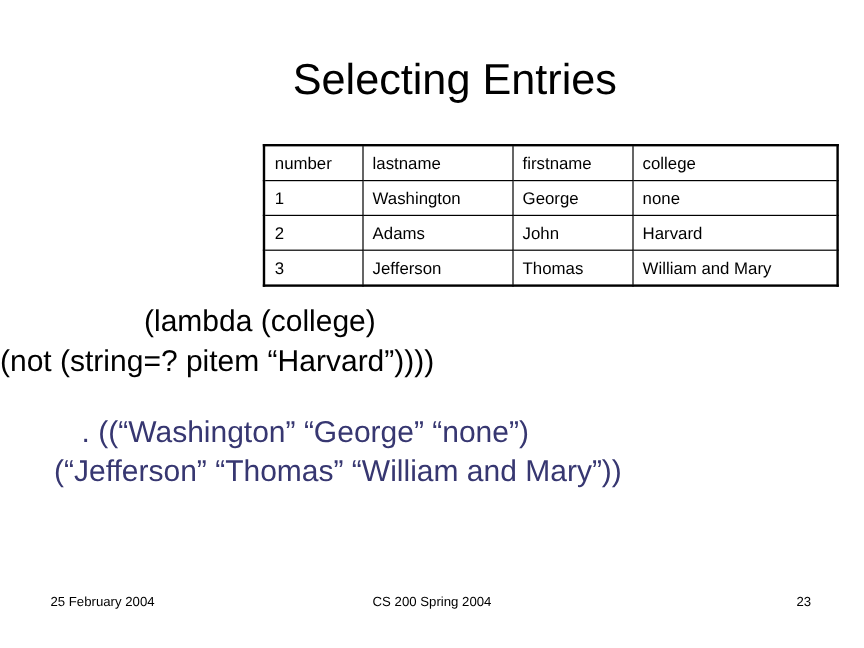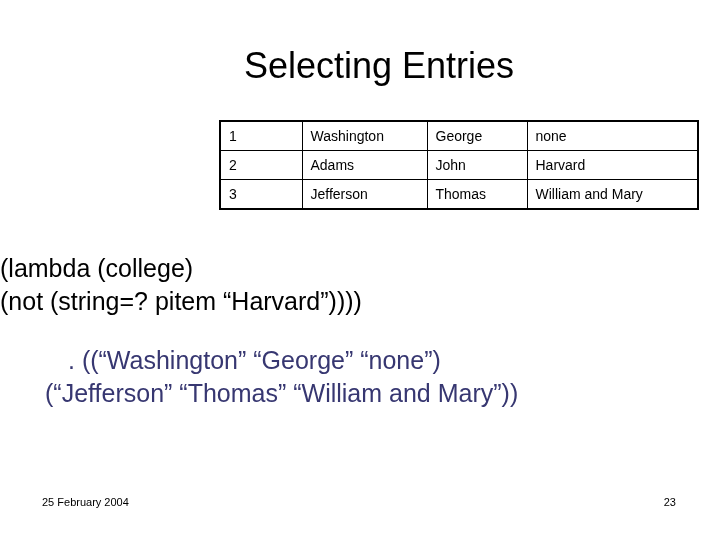--- a/index.html
+++ b/index.html
@@ -73,21 +73,21 @@
     font-size: 25px;
     line-height: 33px;
     white-space: pre;
     font-weight: 400;
     font-family: "Liberation Sans", sans-serif;
   }
   .code-line.black { color: #000000; }
   .code-line.navy  { color: #373771; }
 
   .ind-0  { padding-left: 57px; }
-  .ind-1  { }
+  .ind-1  { padding-left: 120px; }
   .ind-2  { }
   .ind-r0 { padding-left: 58px; }
   .ind-r1 { padding-left: 68px; }
   .ind-r2 { padding-left: 45px; }
 
   
   .footer {
     position: absolute;
     left: 0;
     top: 494px;
@@ -132,20 +132,26 @@
 <div class="presidents-table-wrap">
   <table class="presidents-table">
     <colgroup>
       <col class="c-number">
       <col class="c-lastname">
       <col class="c-firstname">
       <col class="c-college">
     </colgroup>
     <tbody>
       <tr>
+        <td>number</td>
+        <td>lastname</td>
+        <td>firstname</td>
+        <td>college</td>
+      </tr>
+      <tr>
         <td>1</td>
         <td>Washington</td>
         <td>George</td>
         <td>none</td>
       </tr>
       <tr>
         <td>2</td>
         <td>Adams</td>
         <td>John</td>
         <td>Harvard</td>
@@ -162,14 +168,15 @@
 
 <div class="code-block">
   <div class="code-line black ind-1" style="color: rgb(0, 0, 0);">(lambda (college)</div>
   <div class="code-line black ind-2" style="color: rgb(0, 0, 0);">(not (string=? pitem “Harvard”))))</div>
   <div class="code-line navy ind-r1" style="color: rgb(55, 55, 113); margin-top: 26px;">. ((“Washington” “George” “none”)</div>
   <div class="code-line navy ind-r2" style="color: rgb(55, 55, 113);">(“Jefferson” “Thomas” “William and Mary”))</div>
 </div>
 
 <div class="footer">
   <div class="footer-date">25 February 2004</div>
+  <div class="footer-course">CS 200 Spring 2004</div>
   <div class="footer-pagenum">23</div>
 </div>
 
 </body></html>

